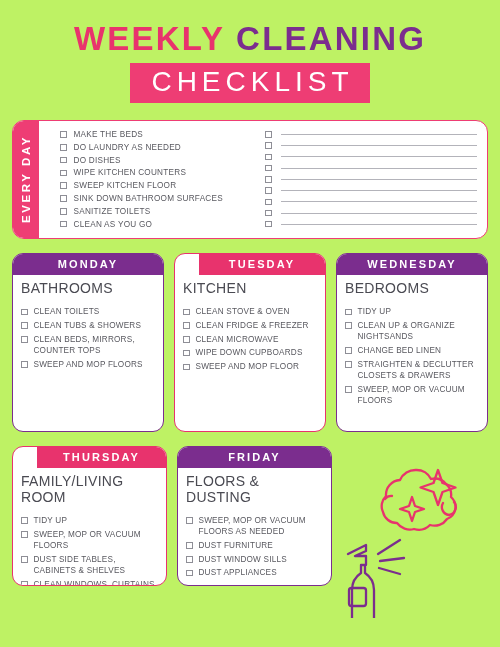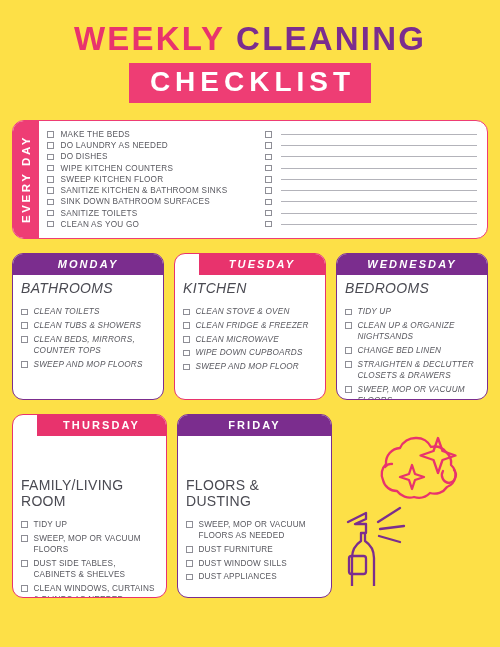--- a/index.html
+++ b/index.html
@@ -5,41 +5,41 @@
   * { box-sizing: border-box; margin: 0; padding: 0; }
   html, body {
     width: 500px; height: 647px;
     background: #ffffff;
     font-family: "Liberation Sans", sans-serif;
     overflow: hidden;
   }
   .page {
     position: relative;
     width: 500px; height: 647px;
-    background: #fde047;
+    background: #bef264;
     padding: 0;
   }
 
   
   .title-block { padding: 22px 0 0 0; text-align: center; }
   .title-line1 {
     font-size: 33px;
     font-weight: bold;
     letter-spacing: 2.2px;
     line-height: 1.05;
     white-space: nowrap;
   }
   .word-weekly { color: #e8336d; }
   .word-cleaning { color: #7b2d8e; }
   .banner-wrap { margin-top: 6px; display: flex; justify-content: center; }
   .title-banner {
     background: #ee3d74;
     color: #ffffff;
     font-size: 28px;
-    font-weight: bold;
+    font-weight: normal;
     letter-spacing: 5px;
     padding: 4px 16px 6px 21px;
     line-height: 1.08;
     display: inline-block;
   }
 
   
   .everyday {
     position: relative;
     margin: 17px 12px 0 12px;
@@ -63,21 +63,21 @@
     transform: translate(-50%, -50%) rotate(-90deg);
     white-space: nowrap;
     color: #fff;
     font-size: 11.5px;
     font-weight: bold;
     letter-spacing: 2.6px;
   }
   .everyday-cols {
     flex: 1;
     display: flex;
-    padding: 8px 10px 8px 8px;
+    padding: 8px 10px 8px 21px;
     gap: 6px;
     justify-content: center;
   }
   .ed-col { flex: 1; display: flex; flex-direction: column; justify-content: space-between; }
   .ed-col.right { flex: 0 0 212px; }
   .ed-row { display: flex; align-items: center; gap: 7px; height: 11.6px; }
   .cbox {
     width: 6.5px; height: 6.5px;
     border: 1px solid #8e8e96;
     flex: 0 0 6.5px;
@@ -139,31 +139,31 @@
   }
   .task .cbox { margin-top: 2.5px; }
   .task-text {
     font-size: 8.2px;
     color: #58585f;
     line-height: 1.38;
     letter-spacing: 0.2px;
   }
 
   
-  .row1 .card { height: 147px; font-style: italic; }
+  .row1 .card { height: 179px; }
 
   
   .bottom-area {
     display: flex;
     gap: 10px;
     margin: 14px 12px 0 12px;
     align-items: flex-start;
   }
   .bottom-cards { display: flex; gap: 10px; flex: 0 0 320px; }
-  .bottom-cards .card { width: 155px; height: 184px; gap: 36px; }
+  .bottom-cards .card { width: 155px; height: 140px; }
   .art {
     flex: 1;
     height: 170px;
     position: relative;
   }
   .art svg { position: absolute; right: 6px; top: 2px; }
 </style>
 </head>
 <body>
 
@@ -197,24 +197,20 @@
             <span class="cbox"></span>
             <span class="ed-text">DO DISHES</span>
           </div>
           <div class="ed-row">
             <span class="cbox"></span>
             <span class="ed-text">WIPE KITCHEN COUNTERS</span>
           </div>
           <div class="ed-row">
             <span class="cbox"></span>
             <span class="ed-text">SWEEP KITCHEN FLOOR</span>
-          </div>
-          <div class="ed-row">
-            <span class="cbox"></span>
-            <span class="ed-text">SANITIZE KITCHEN &amp; BATHROOM SINKS</span>
           </div>
           <div class="ed-row">
             <span class="cbox"></span>
             <span class="ed-text">SINK DOWN BATHROOM SURFACES</span>
           </div>
           <div class="ed-row">
             <span class="cbox"></span>
             <span class="ed-text">SANITIZE TOILETS</span>
           </div>
           <div class="ed-row">

